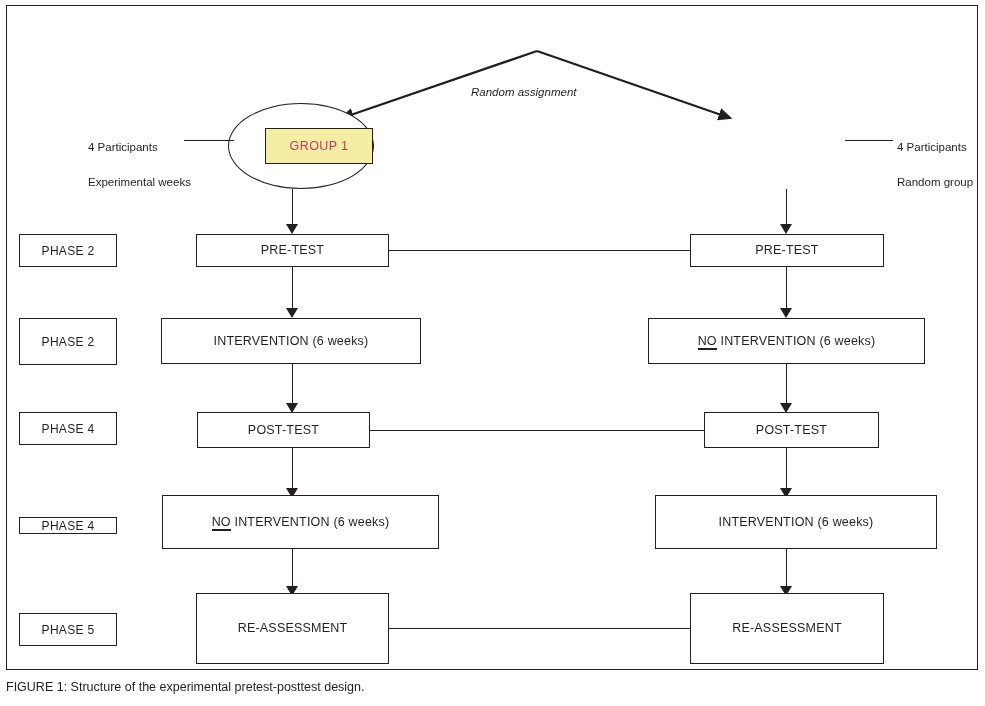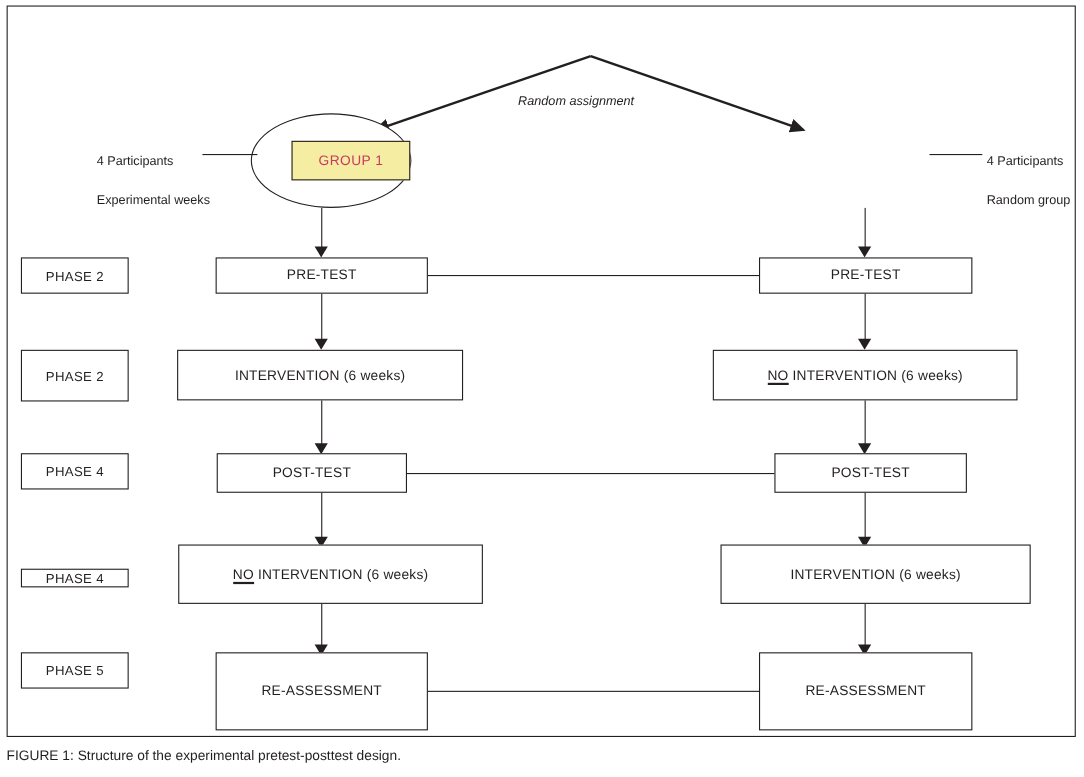--- a/index.html
+++ b/index.html
@@ -179,21 +179,21 @@
   </div>
   <div class="phase-box" style="left:19px; top:318px; width:98px; height:47px;">
     <span>PHASE 2</span>
   </div>
   <div class="phase-box" style="left:19px; top:412px; width:98px; height:33px;">
     <span>PHASE 4</span>
   </div>
   <div class="phase-box" style="left:19px; top:517px; width:98px; height:17px;">
     <span>PHASE 4</span>
   </div>
-  <div class="phase-box" style="left:19px; top:593px; width:98px; height:33px;">
+  <div class="phase-box" style="left:19px; top:613px; width:98px; height:33px;">
     <span>PHASE 5</span>
   </div>
 
   <div class="vline" style="left:292px; top:189px; height:39px;"></div>
   <div class="arrowhead" style="left:286px; top:224px;"></div>
 
   <div class="box" style="left:196px; top:234px; width:193px; height:33px;">
     <span>PRE-TEST</span>
   </div>
 

